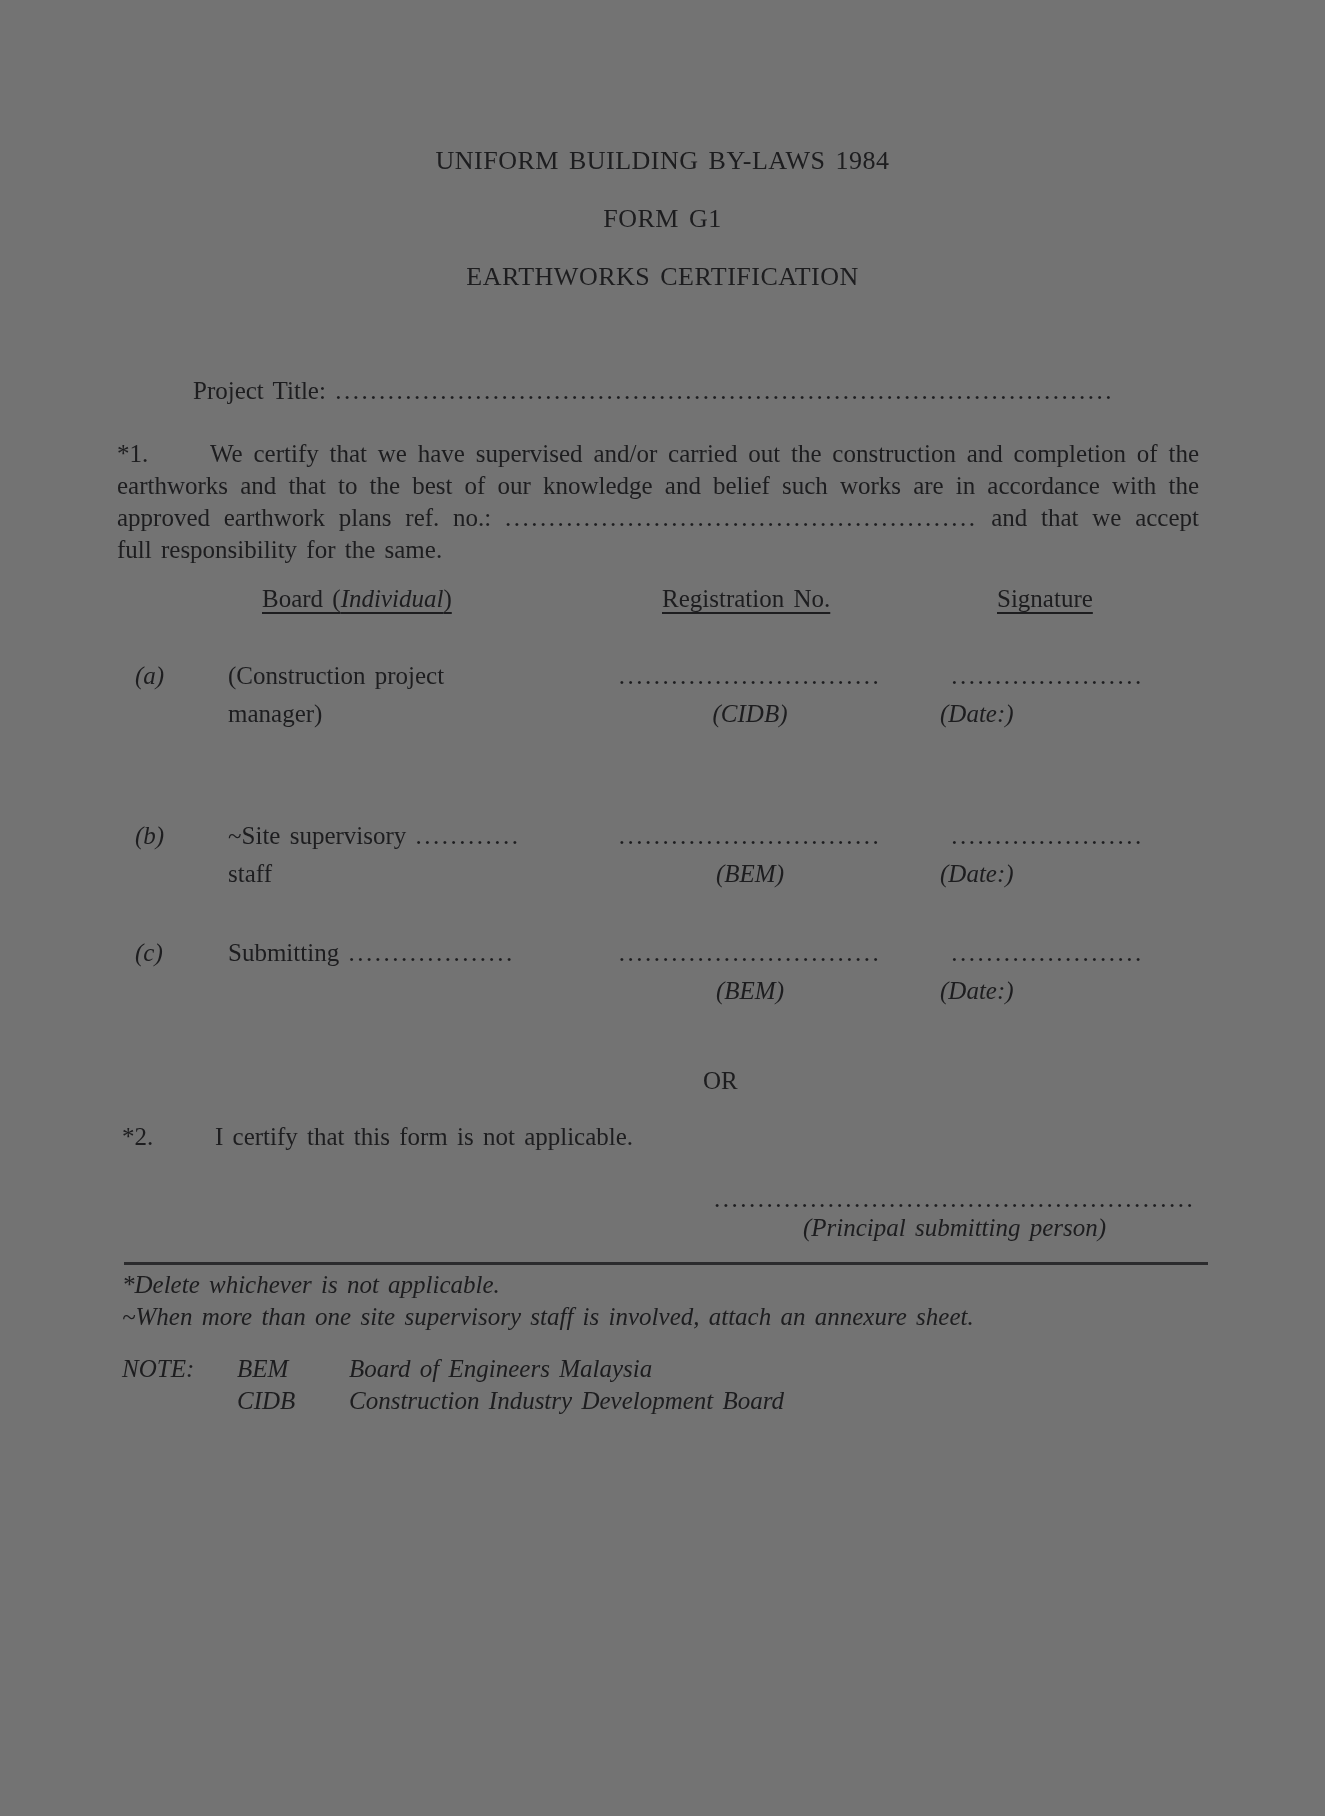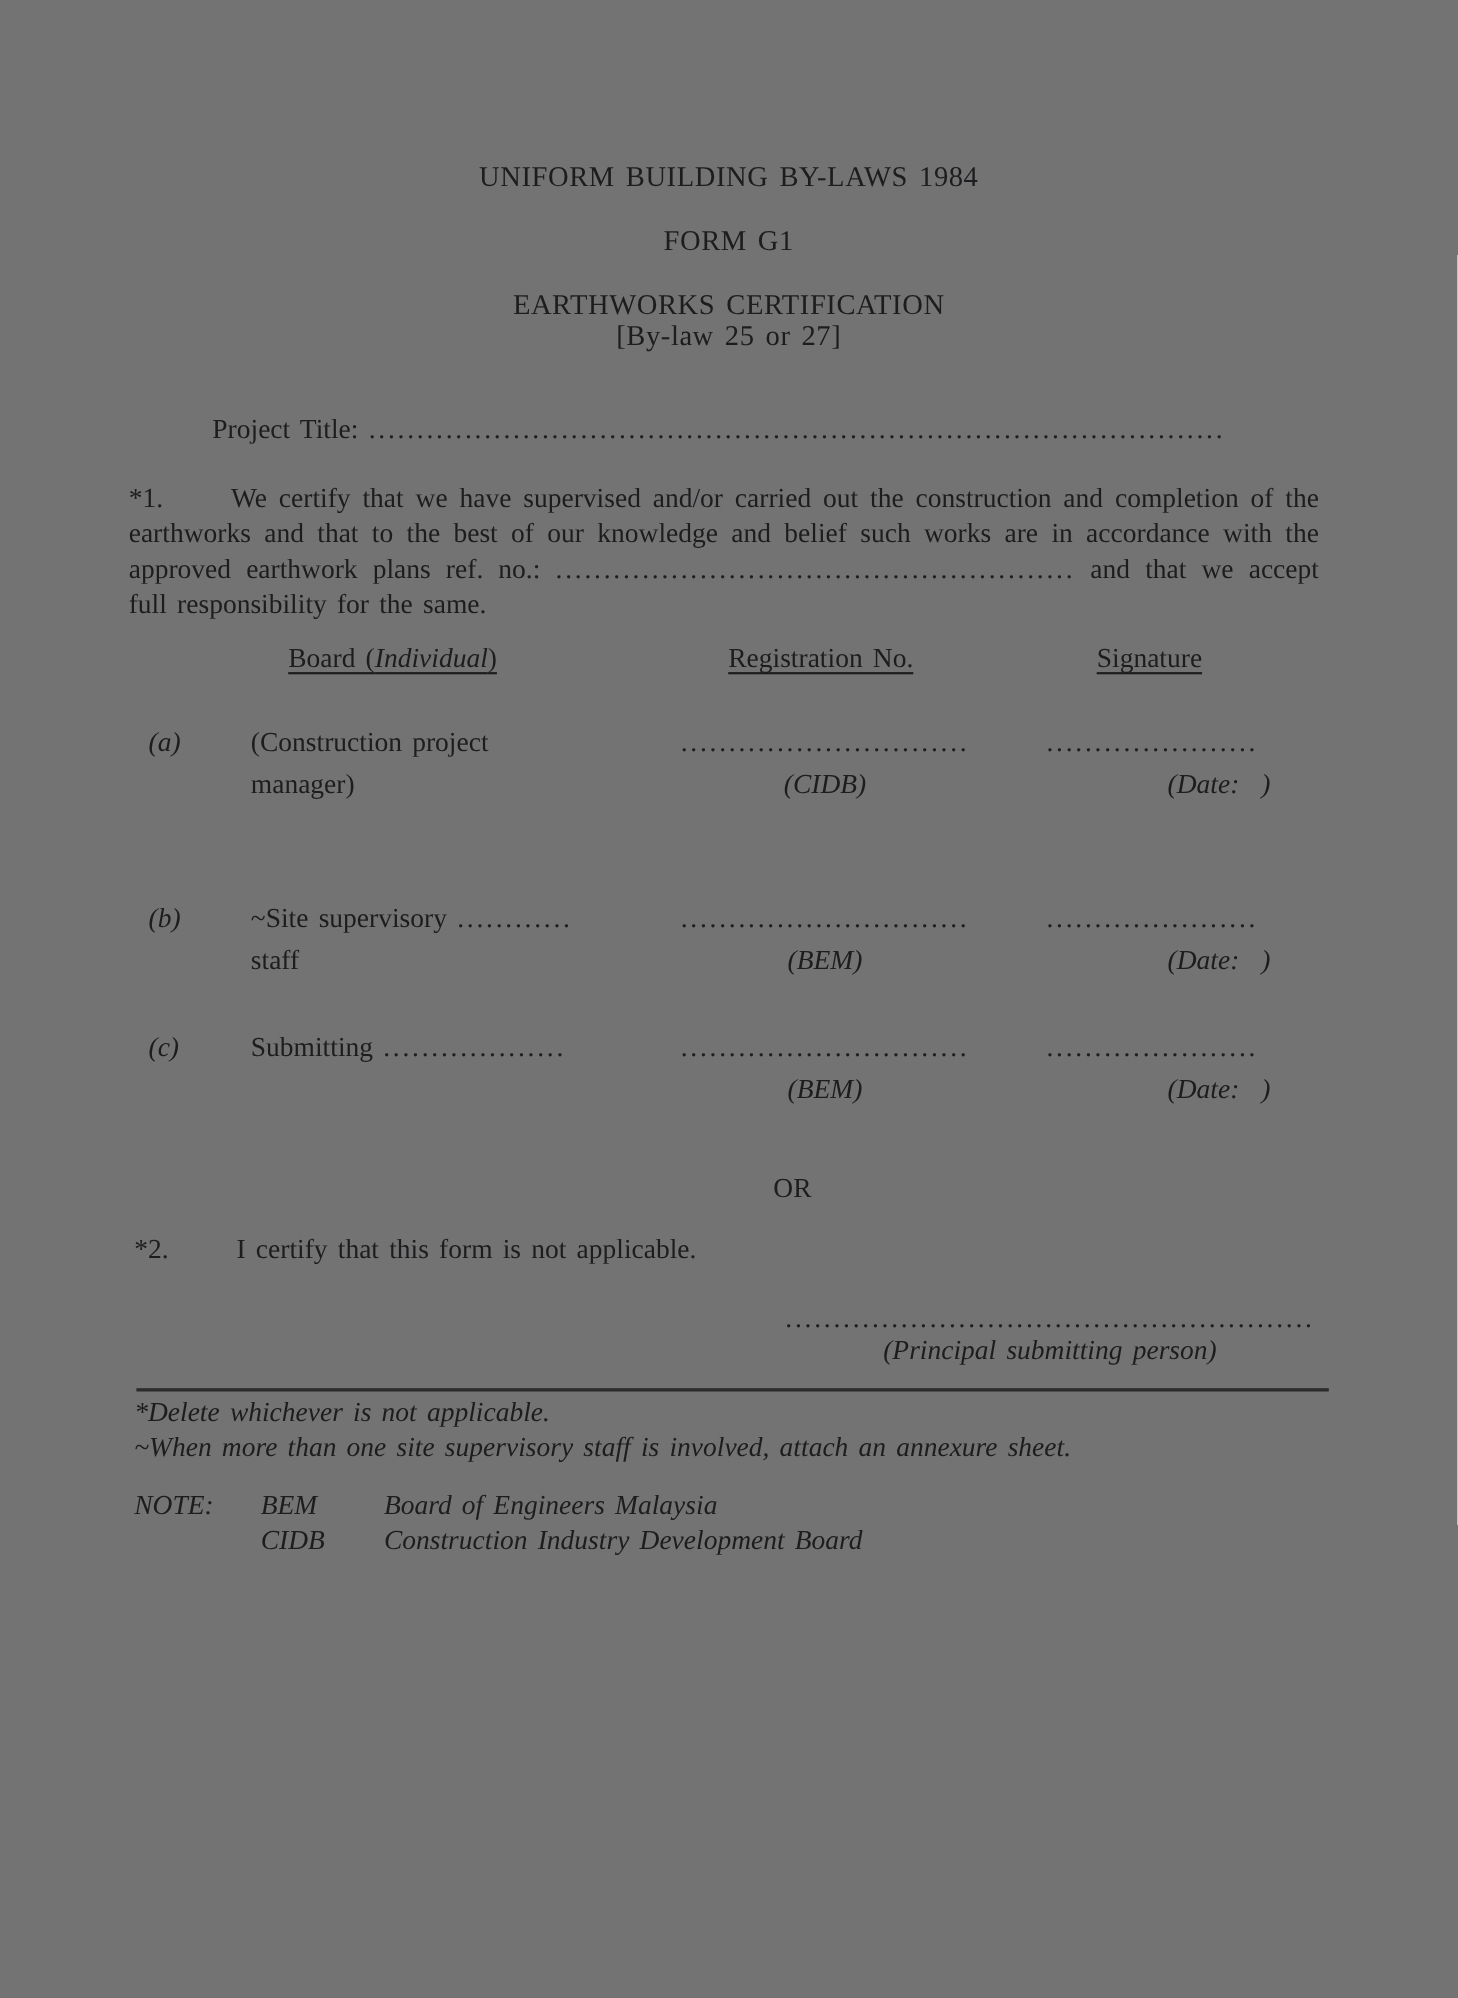--- a/index.html
+++ b/index.html
@@ -19,33 +19,32 @@
   .title {font-size:26px; letter-spacing:0.5px;}
   .clause {position:absolute; left:104px; width:1082px; margin:13px; text-align:justify; line-height:32px;}
   .clause-num {display:inline-block; width:93px;}
   .dots {letter-spacing:2.5px; white-space:nowrap;}
   .ital {font-style:italic;}
   .underlined {text-decoration:underline; text-underline-offset:5px;}
   .trow {position:absolute; left:0; width:100%; line-height:38px;}
   .cell {position:absolute; top:0; white-space:nowrap;}
   .reg-cell {width:300px; text-align:center;}
   .sig-cell {width:215px; text-align:center;}
-  .dateline {display:flex; justify-content:flex-end; font-style:italic;gap:20px;}
+  .dateline {display:flex; justify-content:flex-start; font-style:italic;}
   .rule {position:absolute; height:3px; background:#2b2b2d;}
   .sigblock {text-align:center;}
 </style>
 </head>
 <body>
 
 <div class="page">
 
   <div class="center title" style="top:146px">UNIFORM BUILDING BY-LAWS 1984</div>
   <div class="center title" style="top:204px">FORM G1</div>
   <div class="center title" style="top:262px">EARTHWORKS CERTIFICATION</div>
-  <div class="center title" style="top:291px">[By-law 25 or 27]</div>
 
   <div class="abs" style="top:376px; left:193px">
     <span>Project Title:</span>
     <span class="dots">.........................................................................................</span>
   </div>
 
   <p class="clause" style="top:425px"><span class="clause-num">*1.</span><span>We certify that we have supervised and/or carried out the construction and completion of the earthworks and that to the best of our knowledge and belief such works are in accordance with the approved earthwork plans ref. no.: </span><span class="dots">......................................................</span><span> and that we accept full responsibility for the same.</span></p>
 
   <div class="trow" style="top:584px; line-height:29px">
     <span class="cell underlined" style="left:262px"><span>Board (</span><span class="ital">Individual</span><span>)</span></span>

